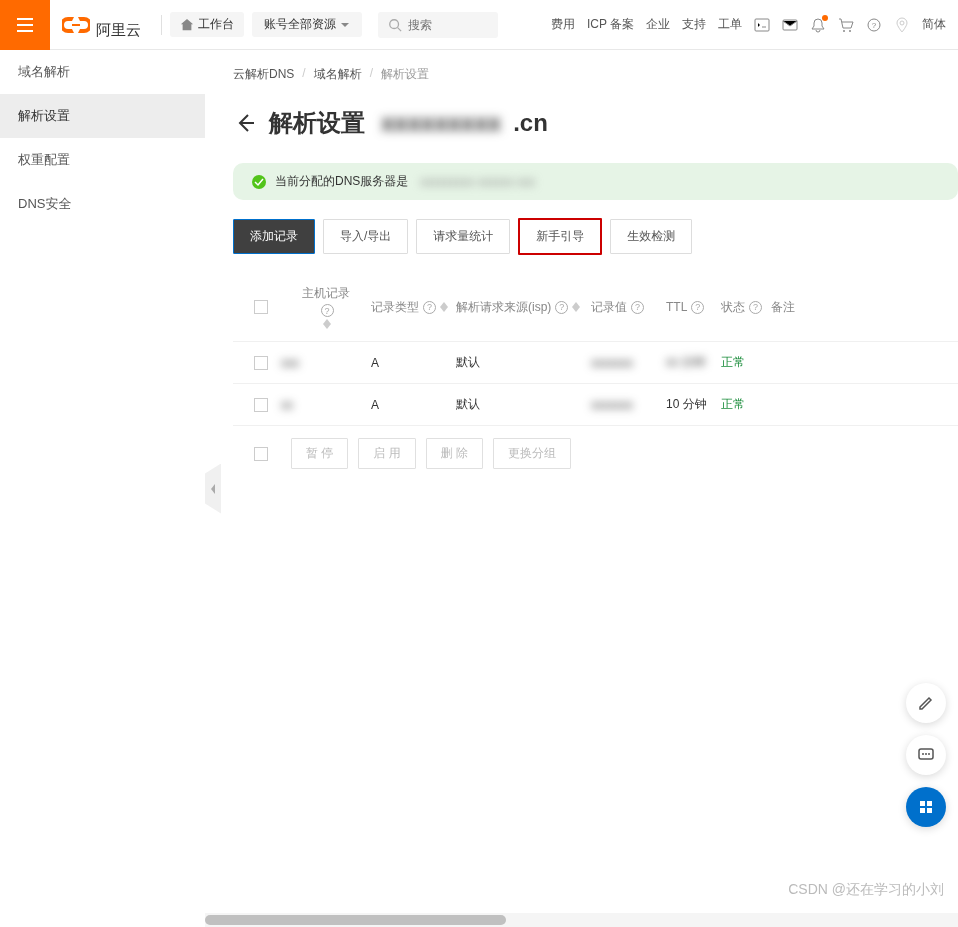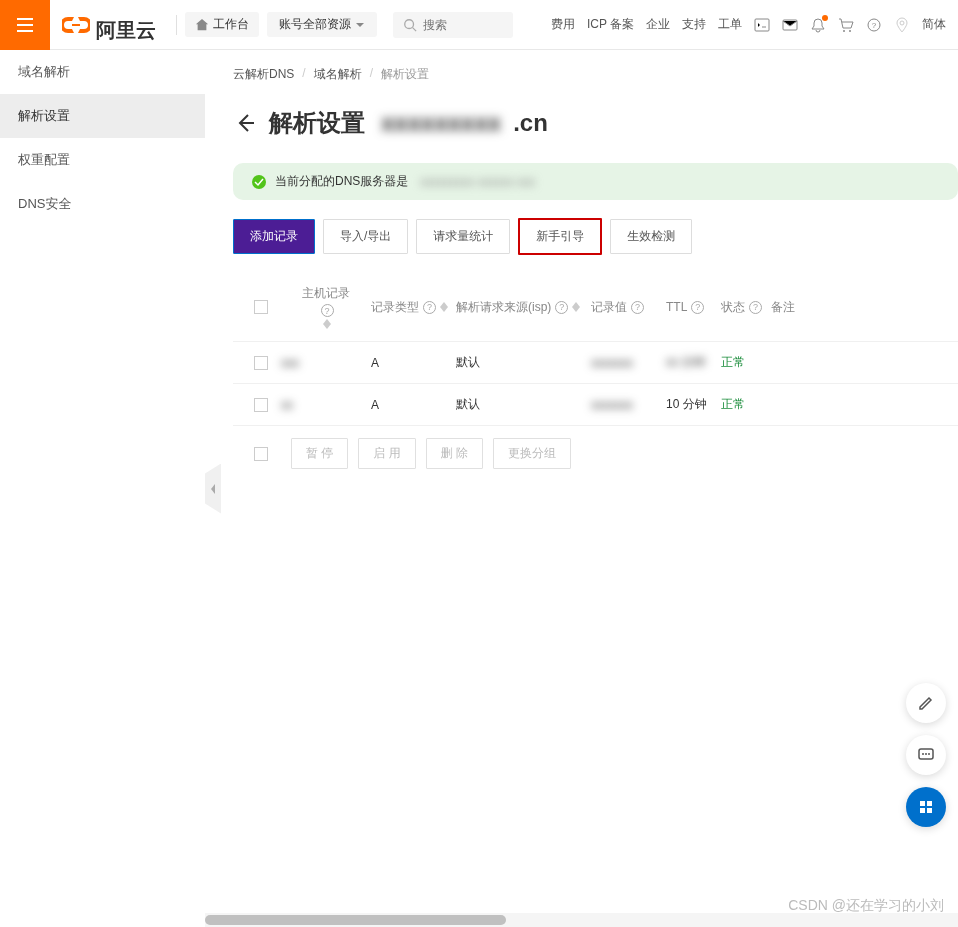--- a/index.html
+++ b/index.html
@@ -4,21 +4,21 @@
 <style>
 * { margin: 0; padding: 0; box-sizing: border-box; }
 body { font-family: -apple-system, "PingFang SC", "Microsoft YaHei", sans-serif; font-size: 12px; color: #333; background: #fff; width: 958px; height: 927px; overflow: hidden; position: relative; }
 
 
 .header { height: 50px; background: #fff; border-bottom: 1px solid #e8e8e8; display: flex; align-items: center; padding: 0; }
 .menu-btn { width: 50px; height: 50px; background: #ff6a00; display: flex; align-items: center; justify-content: center; cursor: pointer; }
 .menu-btn svg { width: 24px; height: 24px; }
 .logo { display: flex; align-items: center; padding: 0 12px; gap: 6px; }
 .logo-icon { width: 28px; height: 20px; }
-.logo-text { font-size: 20px; color: #333; font-weight: 700; margin-top: 12px; }
+.logo-text { font-size: 15px; color: #333; font-weight: 400; margin-top: 12px; }
 .divider { width: 1px; height: 20px; background: #e0e0e0; margin: 0 8px; }
 .work-btn { display: flex; align-items: center; gap: 4px; padding: 4px 10px; background: #f5f5f5; border-radius: 3px; cursor: pointer; }
 .work-btn svg { width: 14px; height: 14px; }
 .resource-sel { display: flex; align-items: center; gap: 4px; padding: 4px 12px; background: #f5f5f5; border-radius: 3px; cursor: pointer; margin-left: 8px; }
 .search-box { display: flex; align-items: center; background: #f5f5f5; border-radius: 3px; padding: 6px 10px; margin-left: 16px; width: 120px; }
 .search-box svg { width: 14px; height: 14px; margin-right: 6px; }
 .search-box input { border: none; background: transparent; outline: none; font-size: 12px; width: 80px; }
 .header-links { display: flex; align-items: center; gap: 12px; margin-left: auto; padding-right: 12px; }
 .header-links span { cursor: pointer; color: #555; font-size: 12px; }
 .header-icon { width: 16px; height: 16px; cursor: pointer; position: relative; }
@@ -40,21 +40,21 @@
 .title-blur { filter: blur(5px); margin-left: 4px; font-size: 24px; font-weight: 600; }
 .title-suffix { font-size: 24px; font-weight: 600; }
 
 .alert { background: #e6f4e6; padding: 10px 18px; display: flex; align-items: center; gap: 8px; margin-bottom: 18px; border-radius: 10px; }
 .alert svg { width: 16px; height: 16px; }
 .alert-text { color: #333; }
 .alert-blur { filter: blur(4px); color: #888; margin-left: 4px; }
 
 .toolbar { display: flex; gap: 8px; margin-bottom: 18px; align-items: center; }
 .btn { padding: 8px 16px; border: 1px solid #ddd; background: #fff; cursor: pointer; font-size: 12px; color: #555; border-radius: 1px; }
-.btn.primary { background: #4c1d95; color: #fff; border-color: #0070cc; }
+.btn.primary { background: #404040; color: #fff; border-color: #0070cc; }
 .btn.highlighted { border: 2px solid #c00; }
 .toolbar-right { margin-left: auto; display: flex; gap: 8px; }
 .sel-btn { padding: 8px 12px; border: 1px solid #ddd; background: #fff; cursor: pointer; display: flex; align-items: center; gap: 6px; font-size: 12px; }
 .sel-btn svg { width: 10px; height: 10px; }
 
 
 .table { width: 100%; }
 .table-header, .table-row { display: flex; align-items: center; padding: 12px 8px; border-bottom: 1px solid #f0f0f0; }
 .table-header { color: #888; font-size: 12px; }
 .col-check { width: 40px; display: flex; justify-content: center; }
@@ -80,21 +80,21 @@
 
 .collapse-handle { position: absolute; left: 205px; top: 50%; width: 16px; height: 50px; background: #f0f0f0; clip-path: polygon(100% 0, 100% 100%, 0 80%, 0 20%); display: flex; align-items: center; justify-content: center; cursor: pointer; }
 
 
 .float-btns { position: absolute; right: 12px; bottom: 100px; display: flex; flex-direction: column; gap: 12px; }
 .float-btn { width: 40px; height: 40px; border-radius: 50%; display: flex; align-items: center; justify-content: center; cursor: pointer; box-shadow: 0 2px 8px rgba(0,0,0,0.15); }
 .float-btn.white { background: #fff; }
 .float-btn.blue { background: #0070cc; }
 .float-btn svg { width: 18px; height: 18px; }
 
-.watermark { position: absolute; right: 14px; bottom: 12px; color: #bbb; font-size: 14px; }
+.watermark { position: absolute; right: 14px; bottom: 28px; color: #bbb; font-size: 14px; }
 
 .scrollbar-bottom { position: absolute; bottom: 0; left: 205px; right: 0; height: 14px; background: #f5f5f5; }
 .scrollbar-thumb { position: absolute; left: 0; top: 2px; width: 40%; height: 10px; background: #c0c0c0; border-radius: 5px; }
 </style>
 </head>
 <body>
 
 <div class="header">
   <div class="menu-btn">
     <svg viewBox="0 0 24 24">

